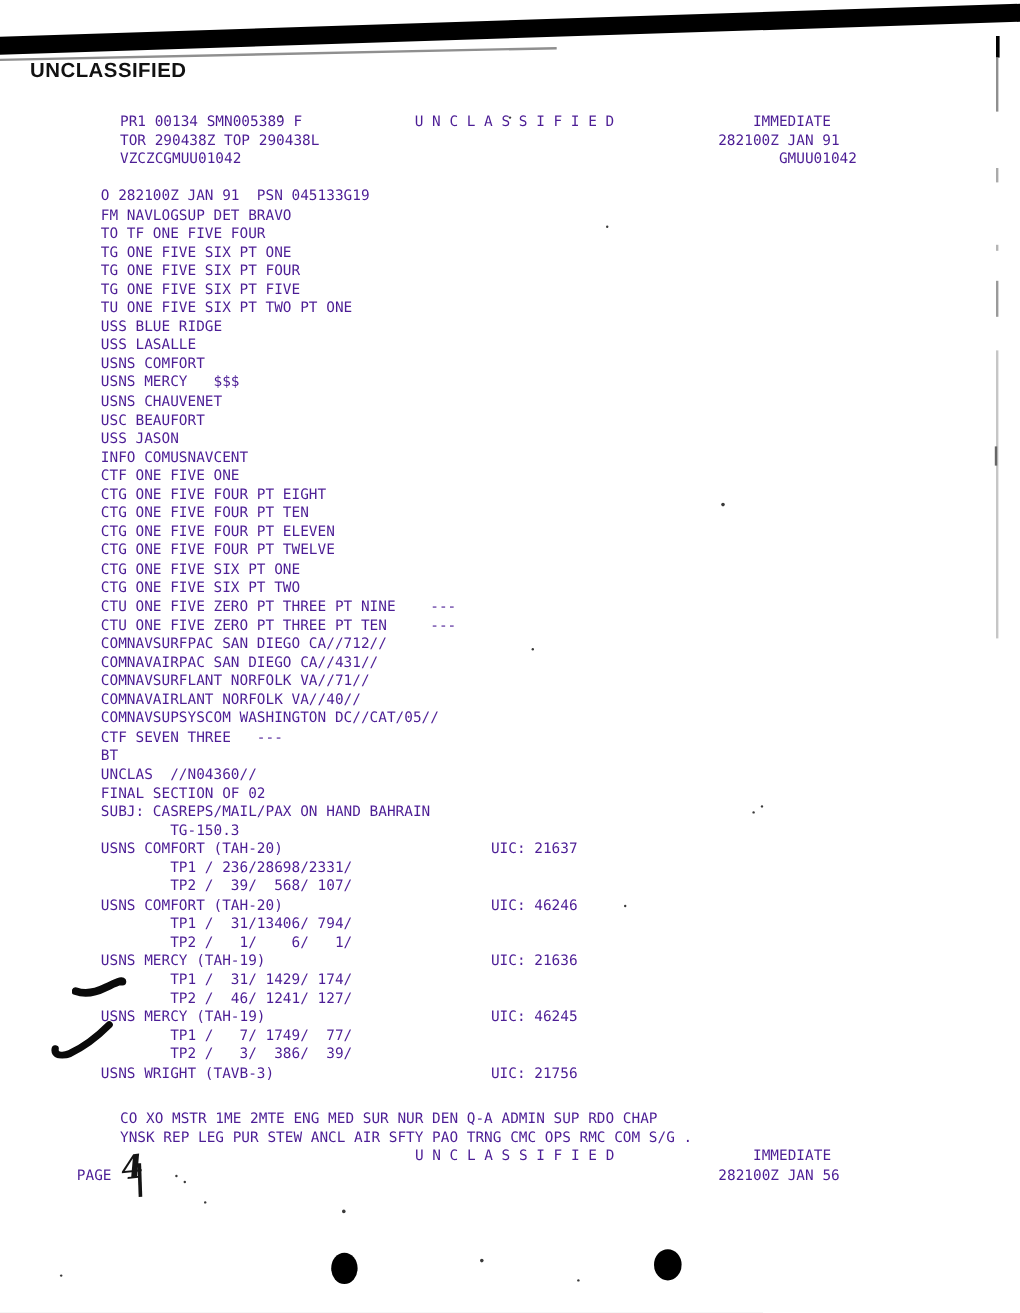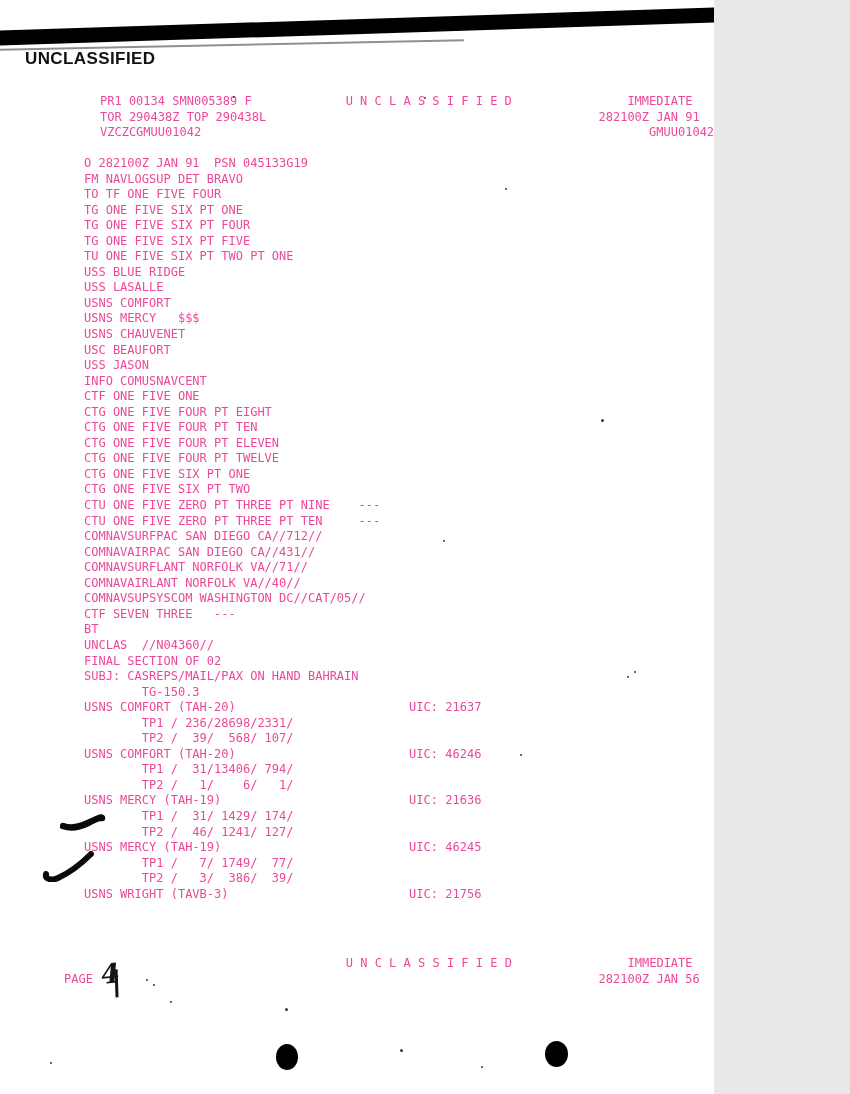--- a/index.html
+++ b/index.html
@@ -1,18 +1,18 @@
 <!DOCTYPE html>
 <html><head>
 <meta charset="utf-8">
 <style>
   html,body{margin:0;padding:0;background:#e8e8e8;}
   .page{
     position:relative;
-    width:714px;height:1094px;
+    width:850px;height:1094px;
     background:#ffffff;
     overflow:hidden;
     font-family:"DejaVu Sans Mono",monospace;
   }
   
   .scan-bar{
     position:absolute;left:-12px;top:31px;width:890px;height:15px;
     background:#000;transform:rotate(-1.85deg);transform-origin:0 50%;
   }
   .scan-bar-thin{
@@ -21,21 +21,21 @@
   }
   .banner{
     position:absolute;left:25px;top:49px;
     font-family:"Liberation Sans","DejaVu Sans",sans-serif;
     font-weight:bold;font-size:17px;letter-spacing:0.4px;color:#111;
   }
   pre.mono{
     position:absolute;margin:0;
     font-family:"DejaVu Sans Mono",monospace;
     font-size:12px;line-height:15.55px;
-    color:#ec4899;white-space:pre;
+    color:#4c1d95;white-space:pre;
   }
   pre.hdr{left:100px;top:94px;}
   pre.bdy{left:84px;top:156px;}
   pre.crew{left:100px;top:925px;}
   pre.ftr{left:64px;top:956px;}
   .hole{position:absolute;background:#000;border-radius:50%;}
   .hole1{left:276px;top:1044px;width:22px;height:26px;}
   .hole2{left:545px;top:1041px;width:23px;height:26px;}
   .mark{position:absolute;}
   .hand4{
@@ -114,20 +114,22 @@
         TP1 /  31/13406/ 794/
         TP2 /   1/    6/   1/
 USNS MERCY (TAH-19)                          UIC: 21636
         TP1 /  31/ 1429/ 174/
         TP2 /  46/ 1241/ 127/
 USNS MERCY (TAH-19)                          UIC: 46245
         TP1 /   7/ 1749/  77/
         TP2 /   3/  386/  39/
 USNS WRIGHT (TAVB-3)                         UIC: 21756</pre>
 
+  <pre class="mono crew">CO XO MSTR 1ME 2MTE ENG MED SUR NUR DEN Q-A ADMIN SUP RDO CHAP
+YNSK REP LEG PUR STEW ANCL AIR SFTY PAO TRNG CMC OPS RMC COM S/G .</pre>
 
   <pre class="mono ftr">                                       U N C L A S S I F I E D                IMMEDIATE
 PAGE                                                                      282100Z JAN 56</pre>
 
   <span class="hand4">4</span>
 
   <svg class="mark" style="left:60px;top:812px;" width="46" height="22">
     <path d="M3 14 Q 14 18 28 11 T 42 6" stroke="#0a0a0a" stroke-width="6.5" fill="none" stroke-linecap="round"></path>
   </svg>
   <svg class="mark" style="left:42px;top:850px;" width="54" height="32">

